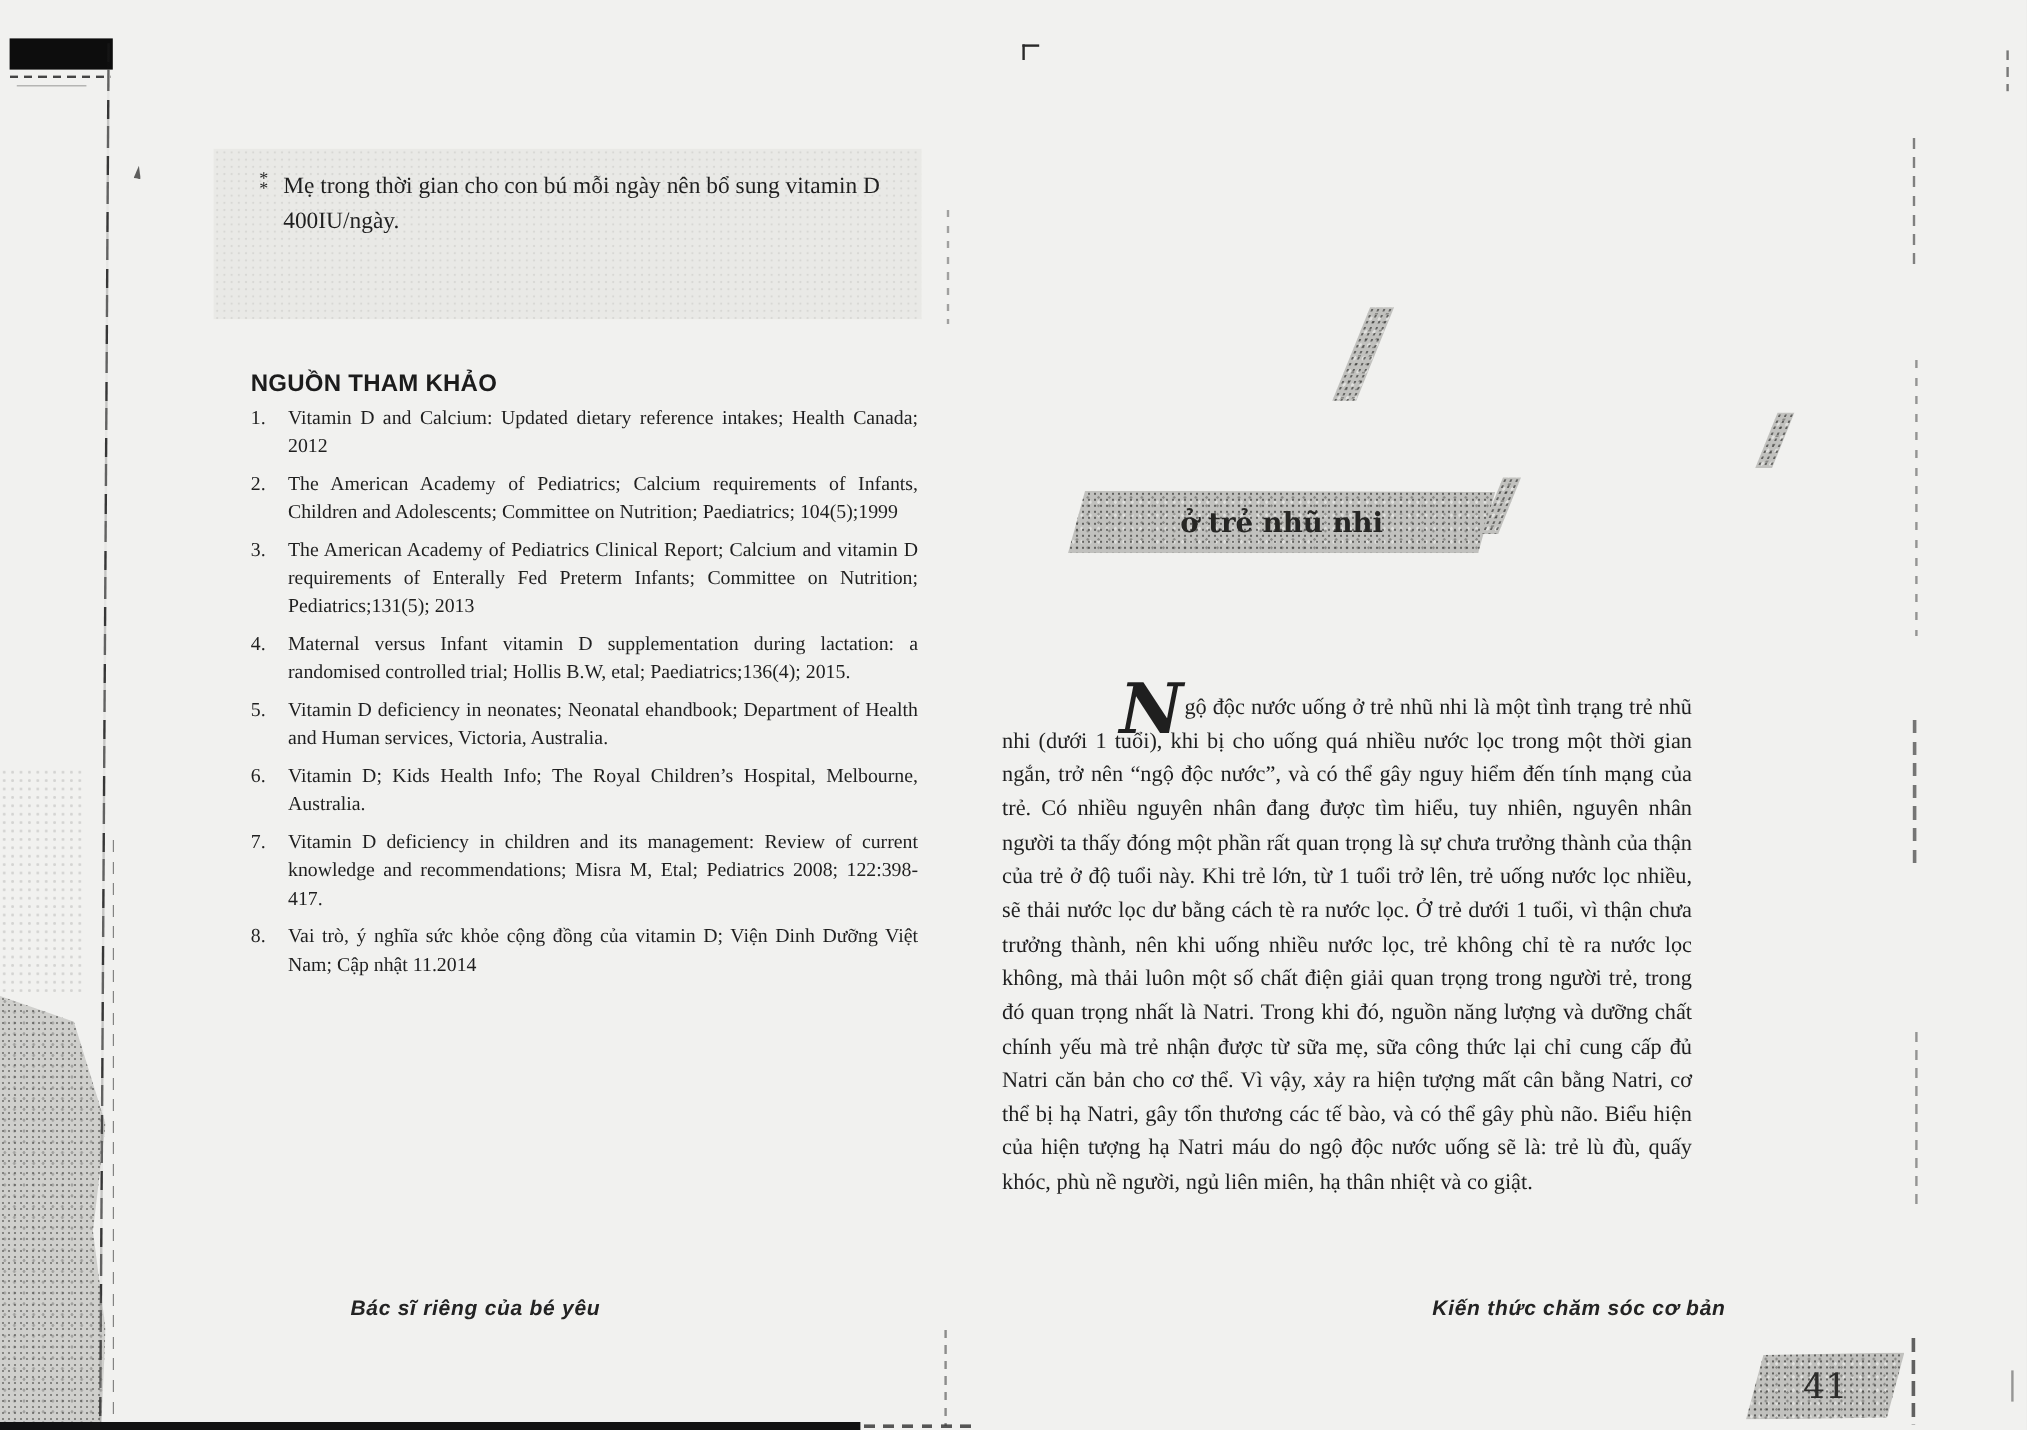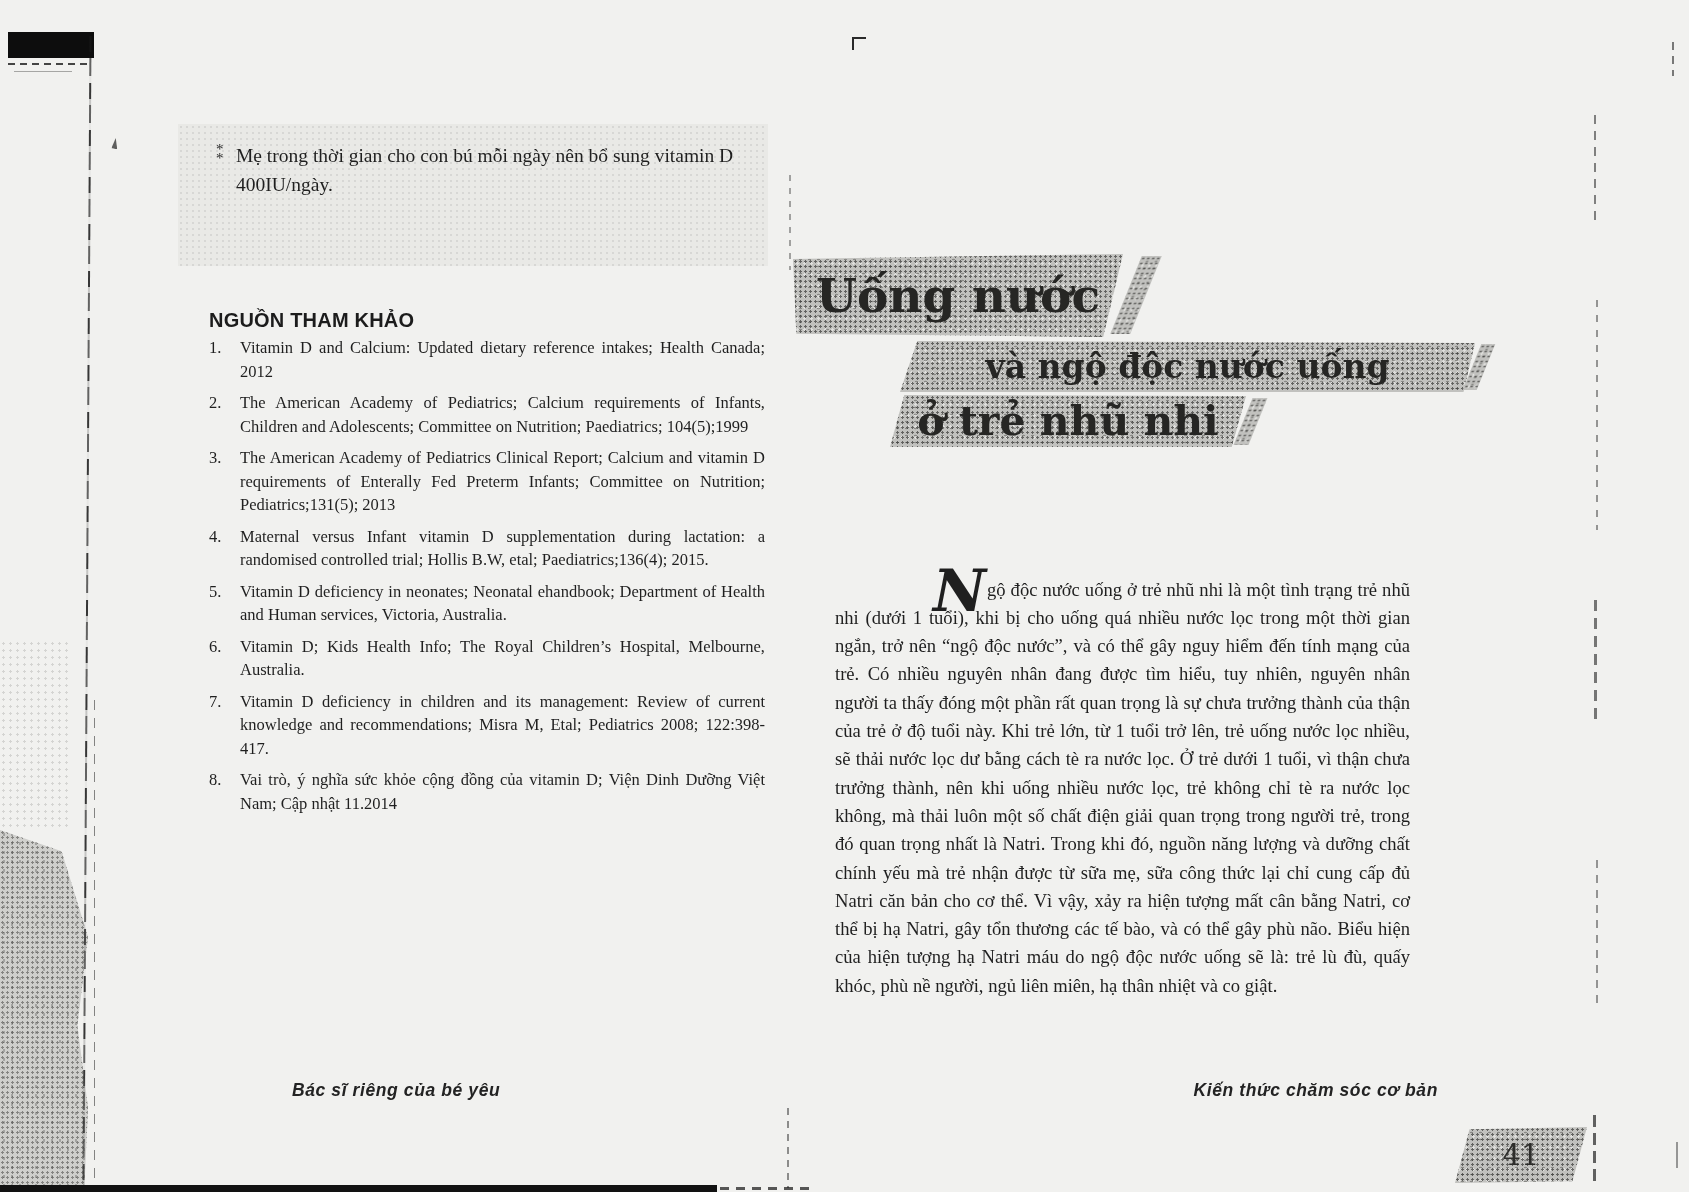--- a/index.html
+++ b/index.html
@@ -37,21 +37,21 @@
   
   .banner{position:absolute;display:flex;align-items:center;justify-content:center;
     font-family:"DejaVu Serif",serif;font-weight:bold;color:#262624;}
   .banner-slash{position:absolute;transform:skewX(-22deg);}
   .t1{left:793px;top:254px;width:330px;height:83px;font-size:47px;
     clip-path:polygon(0% 6%, 100% 0%, 94% 100%, 1% 96%);}
   .t1s{left:1126px;top:256px;width:20px;height:78px;}
   .t2{left:900px;top:341px;width:575px;height:51px;font-size:33px;
     clip-path:polygon(3% 0%, 100% 4%, 98% 100%, 0% 100%);}
   .t2s{left:1472px;top:344px;width:14px;height:46px;}
-  .t3{left:890px;top:395px;width:356px;height:52px;font-size:41px;
+  .t3{left:890px;top:409px;width:356px;height:52px;font-size:23px;
     clip-path:polygon(4% 0%, 100% 2%, 96% 100%, 0% 100%);}
   .t3s{left:1243px;top:398px;width:15px;height:47px;}
   
   .body-text{position:absolute;left:835px;top:557px;width:575px;
     font-size:18.6px;line-height:28.3px;text-align:justify;text-indent:152px;}
   .drop-cap{position:absolute;left:98px;top:-14px;
     font-family:"DejaVu Serif",serif;font-style:italic;font-weight:bold;
     font-size:58px;line-height:58px;text-indent:0;}
   
   .badge{position:absolute;display:flex;align-items:center;justify-content:center;
@@ -175,23 +175,21 @@
     <li>
       <span class="ref-num">7.</span>
       <span>Vitamin D deficiency in children and its management: Review of current knowledge and recommendations; Misra M, Etal; Pediatrics 2008; 122:398-417.</span>
     </li>
     <li>
       <span class="ref-num">8.</span>
       <span>Vai trò, ý nghĩa sức khỏe cộng đồng của vitamin D; Viện Dinh Dưỡng Việt Nam; Cập nhật 11.2014</span>
     </li>
   </ol>
 
-  <div class="banner halftone t1">Uống nước</div>
   <div class="banner-slash halftone t1s"></div>
-  <div class="banner halftone t2">và ngộ độc nước uống</div>
   <div class="banner-slash halftone t2s"></div>
   <div class="banner halftone t3">ở trẻ nhũ nhi</div>
   <div class="banner-slash halftone t3s"></div>
 
   <p class="body-text">
     <span class="drop-cap">N</span>
     <span>gộ độc nước uống ở trẻ nhũ nhi là một tình trạng trẻ nhũ nhi (dưới 1 tuổi), khi bị cho uống quá nhiều nước lọc trong một thời gian ngắn, trở nên “ngộ độc nước”, và có thể gây nguy hiểm đến tính mạng của trẻ. Có nhiều nguyên nhân đang được tìm hiểu, tuy nhiên, nguyên nhân người ta thấy đóng một phần rất quan trọng là sự chưa trưởng thành của thận của trẻ ở độ tuổi này. Khi trẻ lớn, từ 1 tuổi trở lên, trẻ uống nước lọc nhiều, sẽ thải nước lọc dư bằng cách tè ra nước lọc. Ở trẻ dưới 1 tuổi, vì thận chưa trưởng thành, nên khi uống nhiều nước lọc, trẻ không chỉ tè ra nước lọc không, mà thải luôn một số chất điện giải quan trọng trong người trẻ, trong đó quan trọng nhất là Natri. Trong khi đó, nguồn năng lượng và dưỡng chất chính yếu mà trẻ nhận được từ sữa mẹ, sữa công thức lại chỉ cung cấp đủ Natri căn bản cho cơ thể. Vì vậy, xảy ra hiện tượng mất cân bằng Natri, cơ thể bị hạ Natri, gây tổn thương các tế bào, và có thể gây phù não. Biểu hiện của hiện tượng hạ Natri máu do ngộ độc nước uống sẽ là: trẻ lù đù, quấy khóc, phù nề người, ngủ liên miên, hạ thân nhiệt và co giật.</span>
   </p>
 
   <div class="footer-label footer-label-left">Bác sĩ riêng của bé yêu</div>

